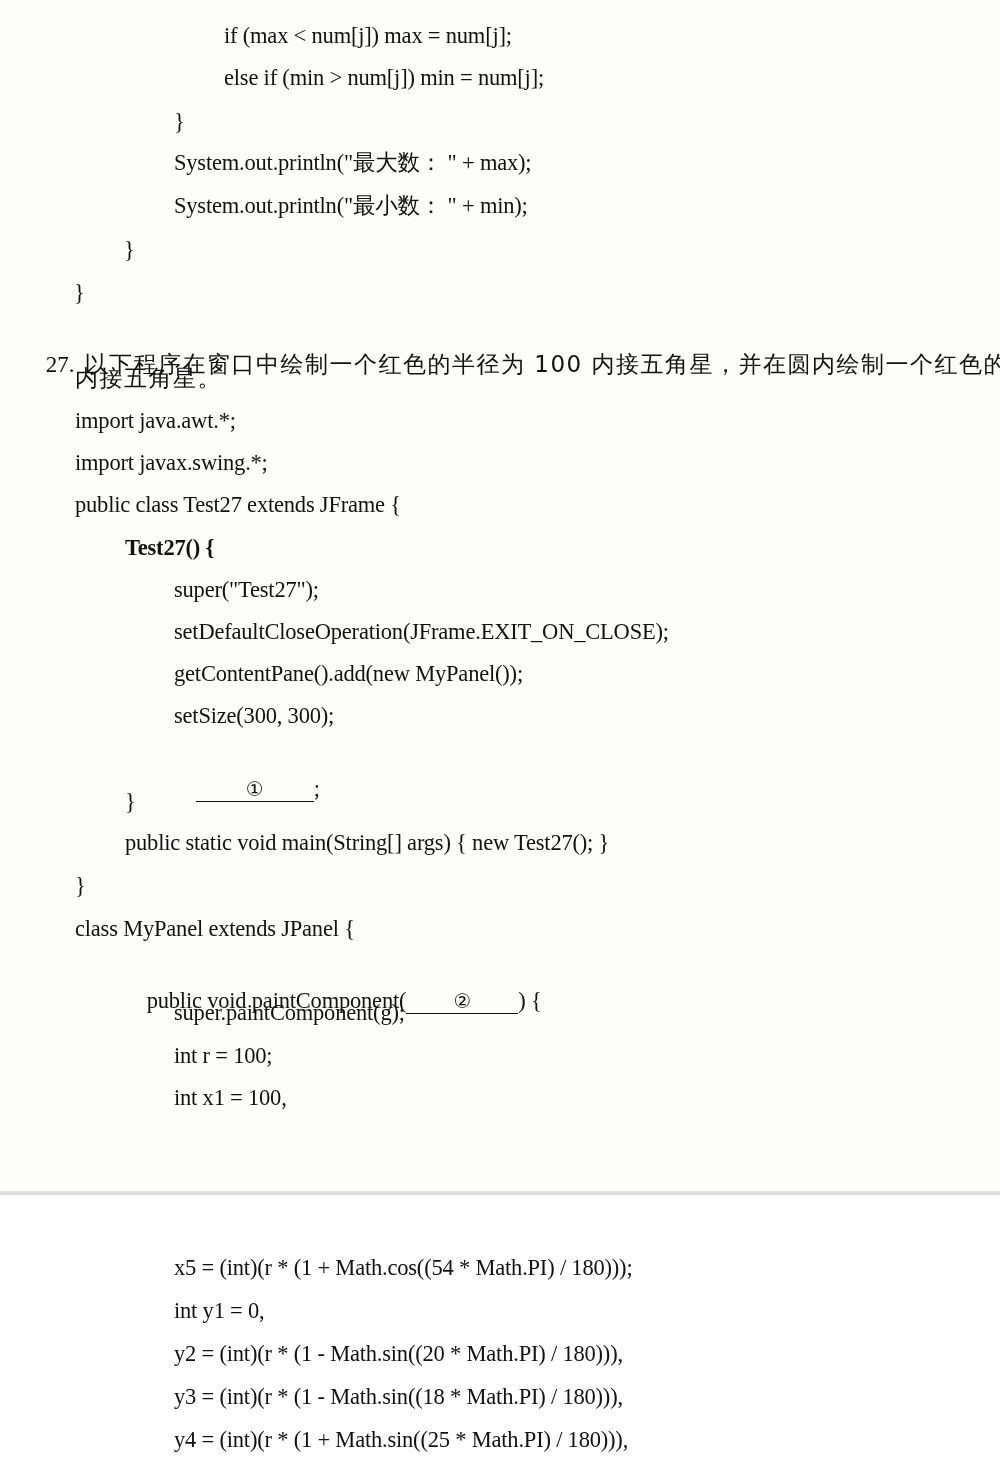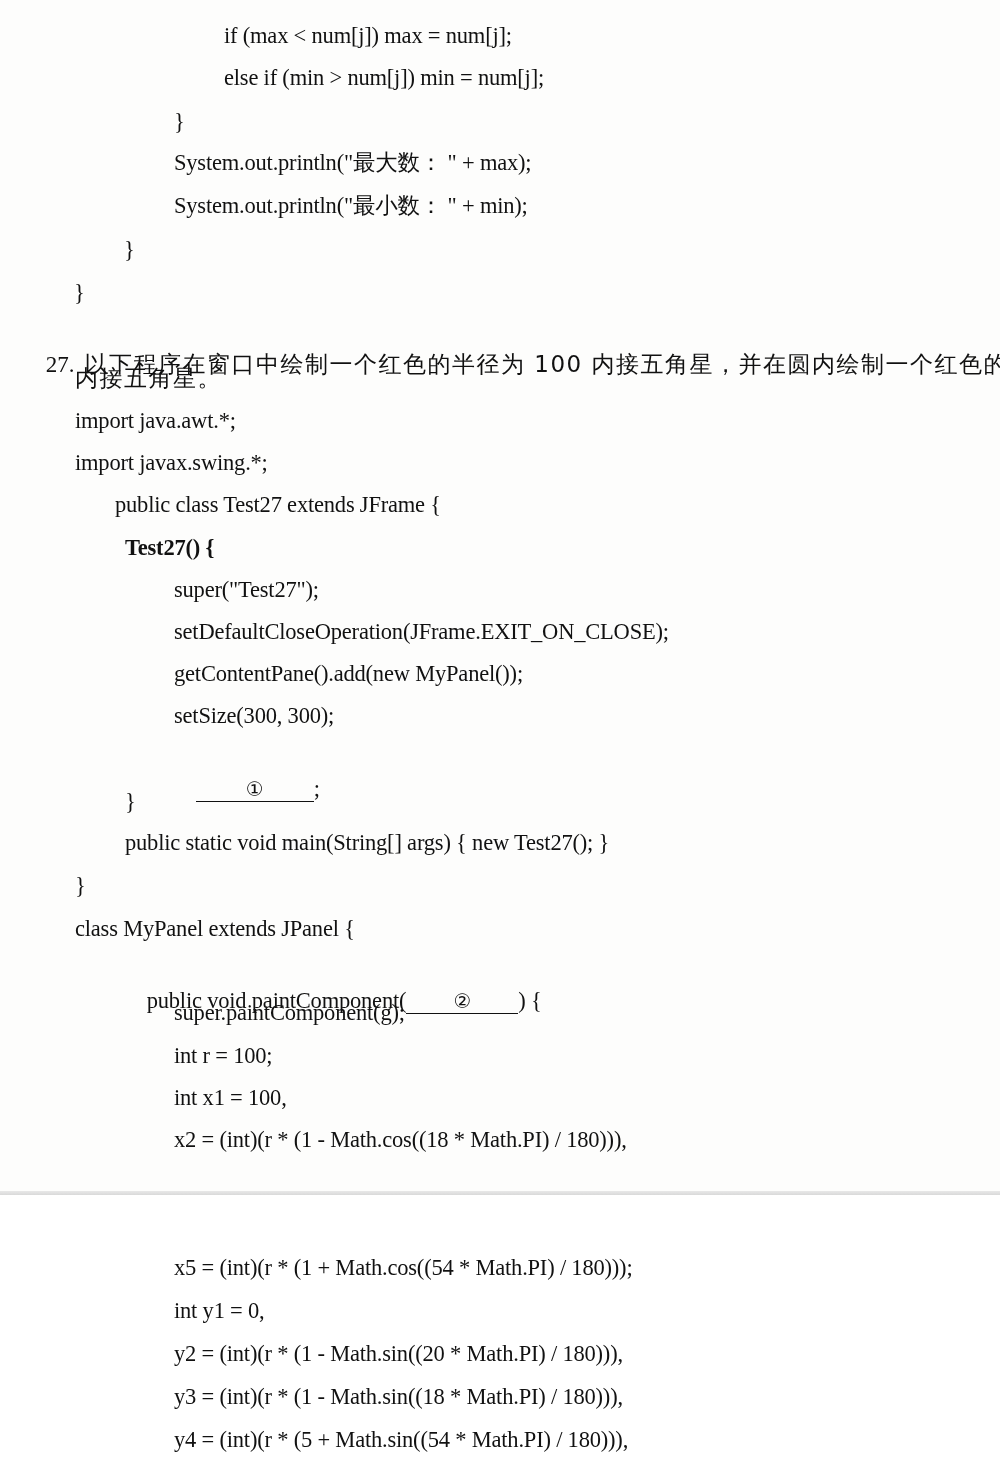--- a/index.html
+++ b/index.html
@@ -76,21 +76,21 @@
   <div class="line" style="left:124px; top:250px;">}</div>
   <div class="line" style="left:74px; top:293px;">}</div>
 
   <div class="line" style="left:24px; top:334px;">
     <span class="qnum">27.</span><span class="cjk" style="margin-left:10px;">以下程序在窗口中绘制一个红色的半径为 100 内接五角星，并在圆内绘制一个红色的</span>
   </div>
   <div class="line cjk" style="left:75px; top:378px;">内接五角星。</div>
 
   <div class="line" style="left:75px; top:421px;">import java.awt.*;</div>
   <div class="line" style="left:75px; top:463px;">import javax.swing.*;</div>
-  <div class="line" style="left:75px; top:505px;margin-left:40px;">public class Test27 extends JFrame {</div>
+  <div class="line" style="left:75px; top:505px;">public class Test27 extends JFrame {</div>
   <div class="line" style="left:125px; top:548px;font-weight:bold;">Test27() {</div>
   <div class="line" style="left:174px; top:590px;">super("Test27");</div>
   <div class="line" style="left:174px; top:632px;">setDefaultCloseOperation(JFrame.EXIT_ON_CLOSE);</div>
   <div class="line" style="left:174px; top:674px;">getContentPane().add(new MyPanel());</div>
   <div class="line" style="left:174px; top:716px;">setSize(300, 300);</div>
 
   <div class="line" style="left:174px; top:759px;">
     <span class="blank" style="width:118px;"><span class="mark">①</span></span><span>;</span>
   </div>
 
@@ -99,21 +99,20 @@
   <div class="line" style="left:75px; top:886px;">}</div>
   <div class="line" style="left:75px; top:929px;">class MyPanel extends JPanel {</div>
 
   <div class="line" style="left:125px; top:971px;">
     <span>public void paintComponent(</span><span class="blank" style="width:112px;"><span class="mark">②</span></span><span>) {</span>
   </div>
 
   <div class="line" style="left:174px; top:1013px;">super.paintComponent(g);</div>
   <div class="line" style="left:174px; top:1056px;">int r = 100;</div>
   <div class="line" style="left:174px; top:1098px;">int x1 = 100,</div>
-  <div class="line" style="left:174px; top:1140px;">x2 = (int)(r * (1 - Math.cos((18 * Math.PI) / 180))),</div>
   <div class="line" style="left:174px; top:1268px;">x5 = (int)(r * (1 + Math.cos((54 * Math.PI) / 180)));</div>
   <div class="line" style="left:174px; top:1311px;">int y1 = 0,</div>
   <div class="line" style="left:174px; top:1354px;">y2 = (int)(r * (1 - Math.sin((20 * Math.PI) / 180))),</div>
   <div class="line" style="left:174px; top:1397px;">y3 = (int)(r * (1 - Math.sin((18 * Math.PI) / 180))),</div>
-  <div class="line" style="left:174px; top:1440px;">y4 = (int)(r * (5 + Math.sin((54 * Math.PI) / 180))),</div>
+  <div class="line" style="left:174px; top:1440px;">y4 = (int)(r * (1 + Math.sin((25 * Math.PI) / 180))),</div>
 
   <div class="bottom-edge"></div>
 </div>
 
 </body></html>

